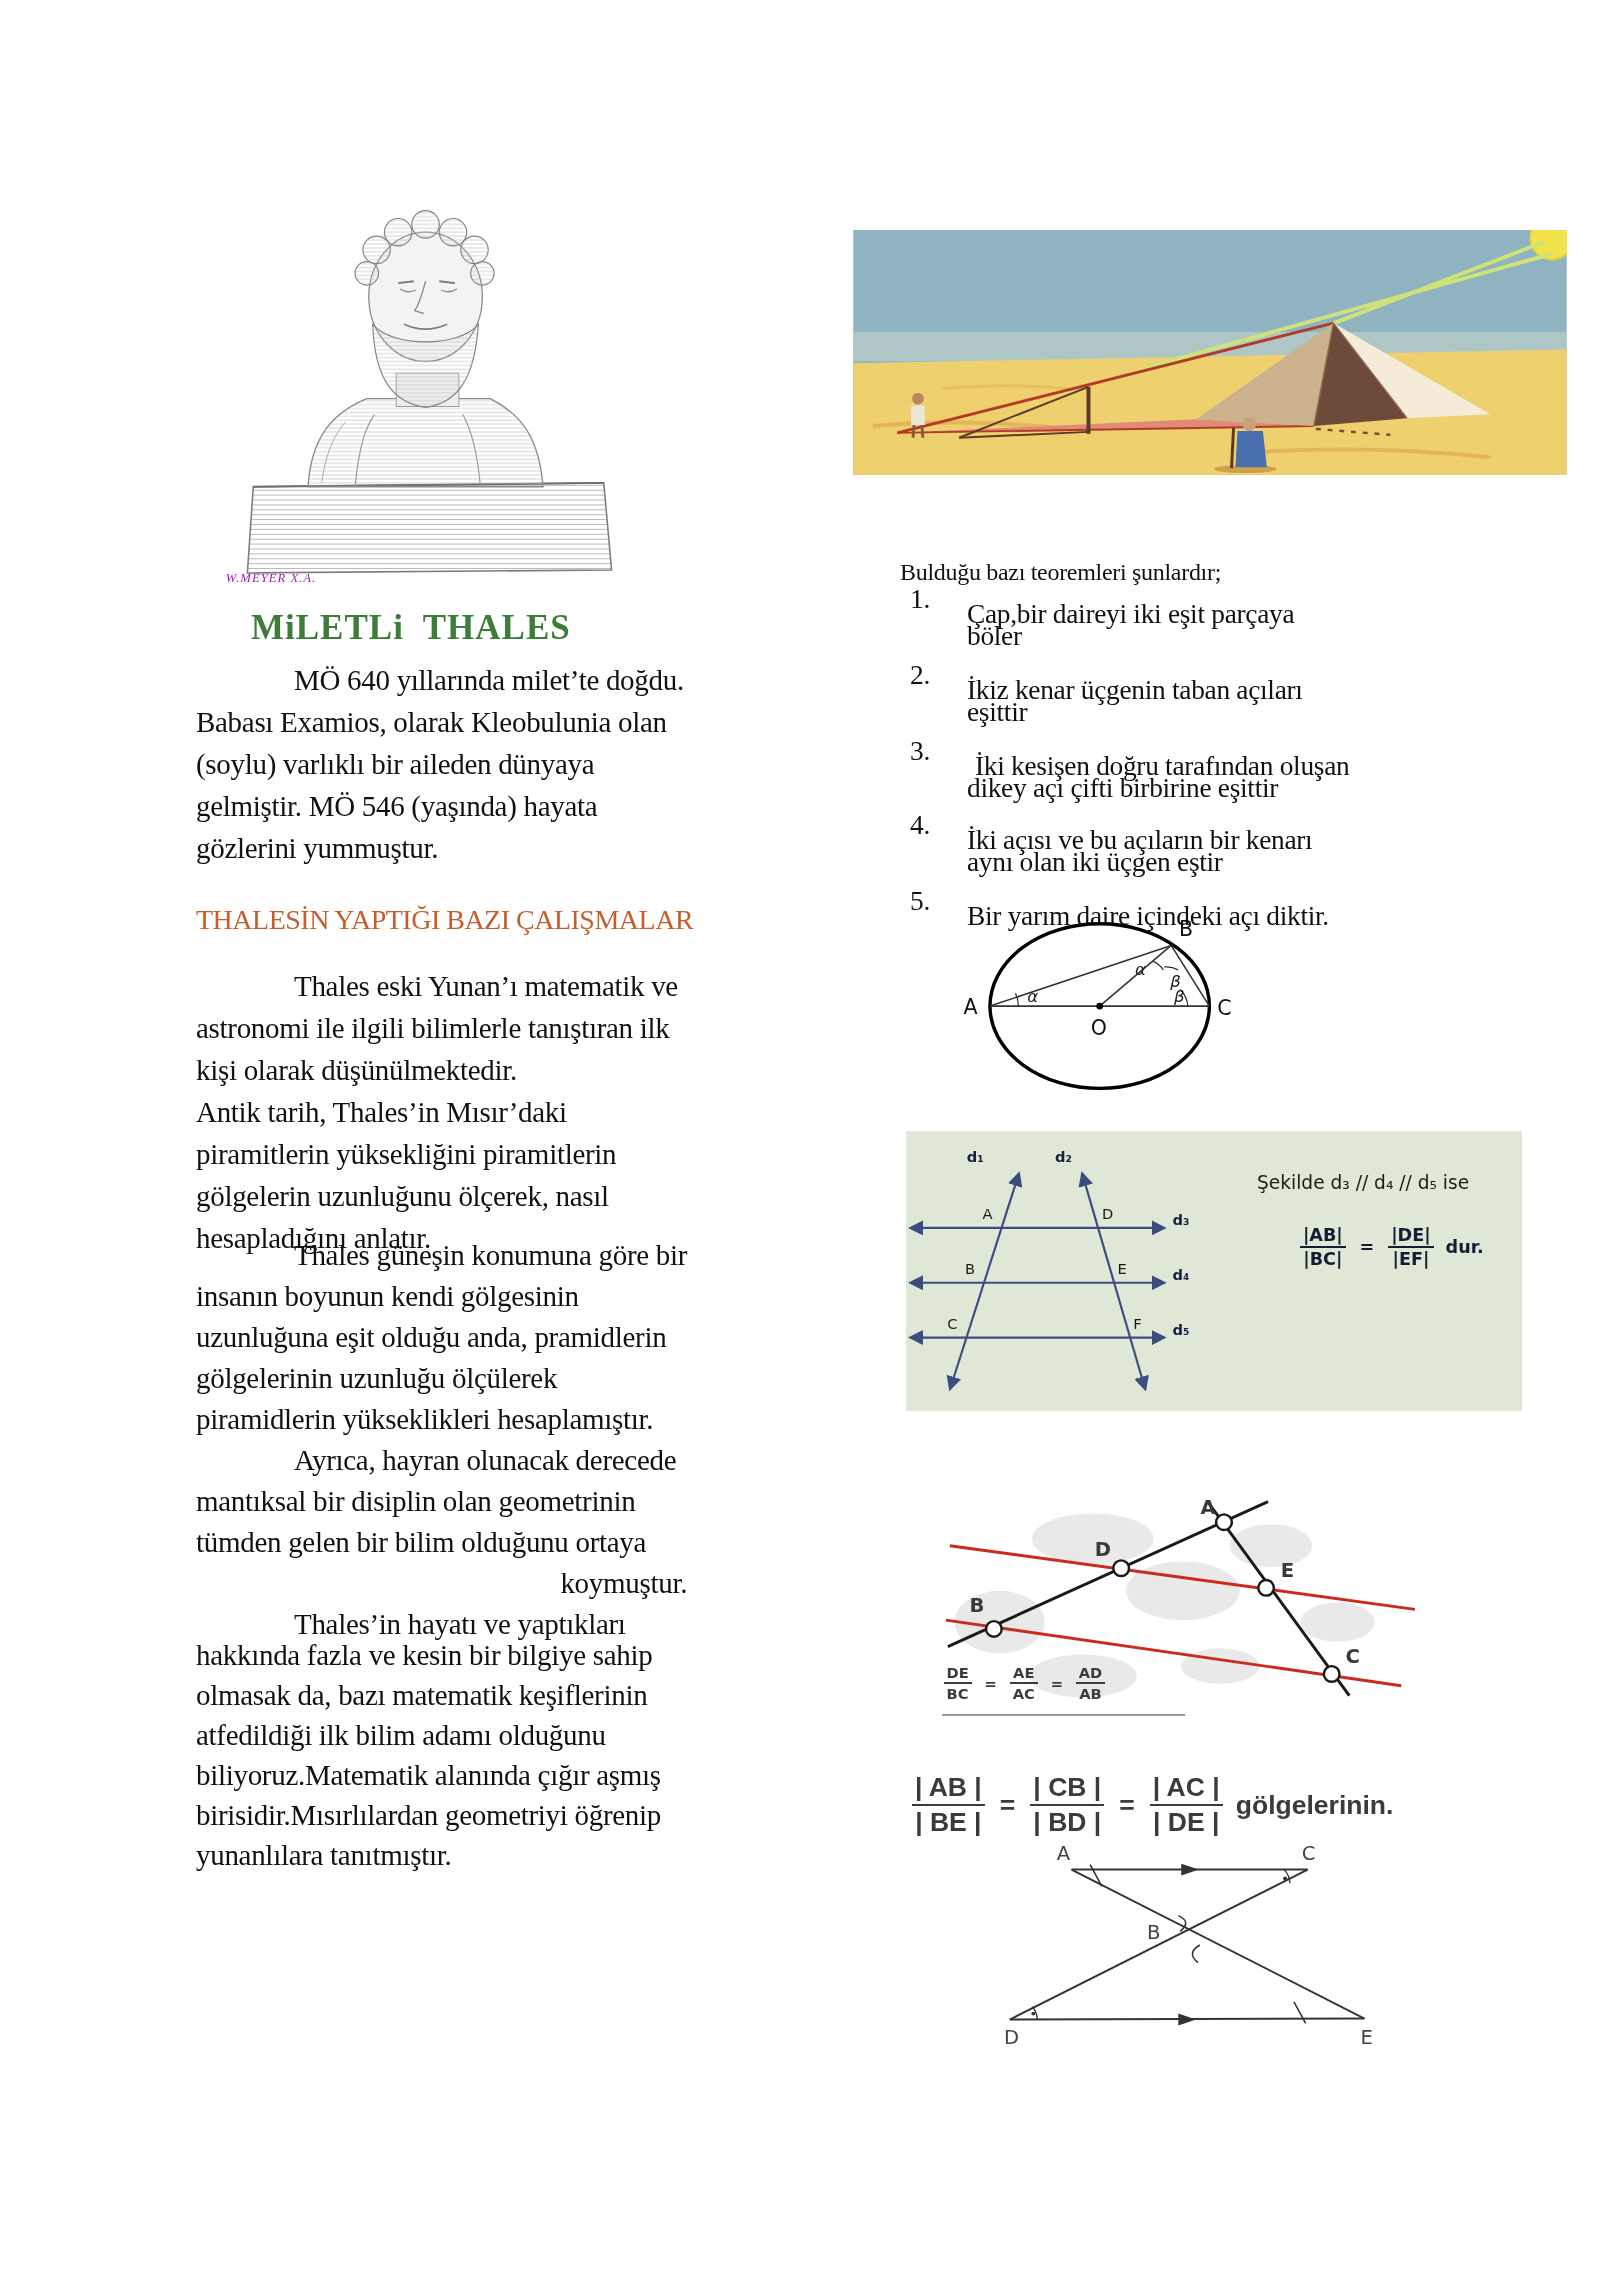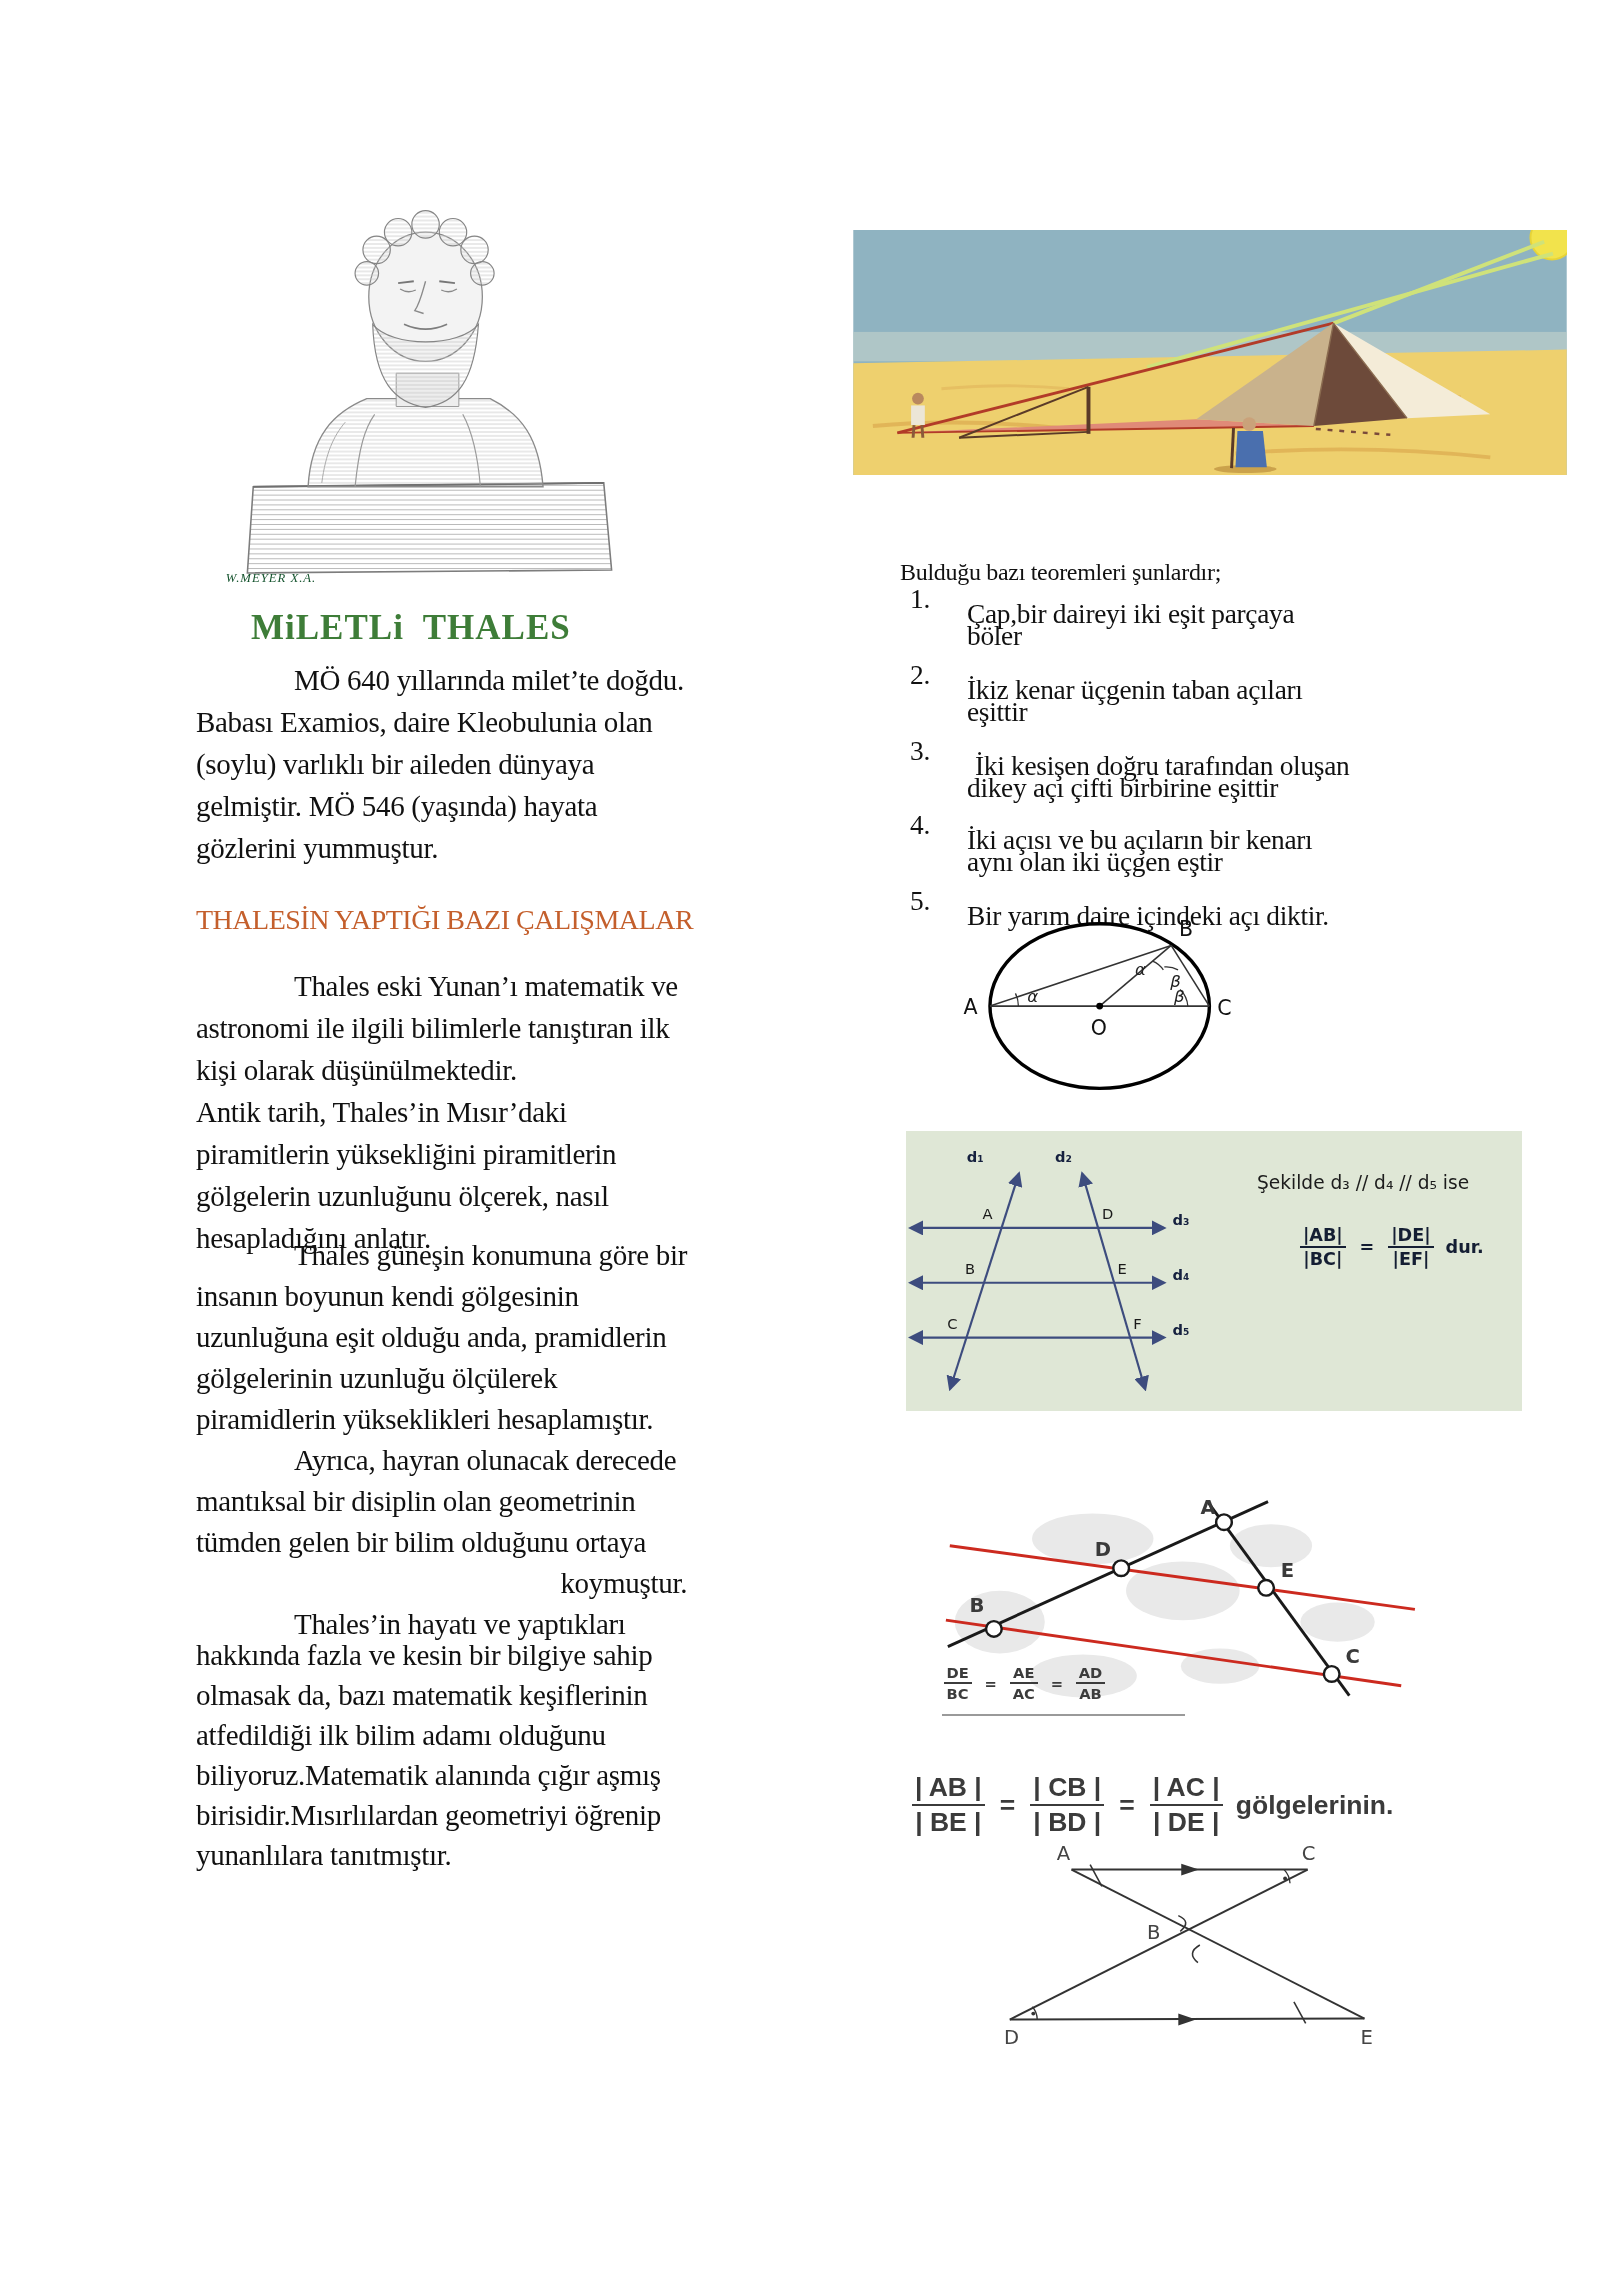--- a/index.html
+++ b/index.html
@@ -4,21 +4,21 @@
 <style>
   html,body{margin:0;padding:0;background:#ffffff;}
   .page{position:relative;width:1621px;height:2293px;background:#ffffff;overflow:hidden;
         font-family:"Liberation Serif",serif;color:#111;}
   .abs{position:absolute;}
   
   .ln{white-space:nowrap;font-size:29px;line-height:42px;height:42px;letter-spacing:-0.3px;}
   .ln.indent{padding-left:98px;}
   .title-green{font-size:35px;font-weight:bold;color:#3e7d38;white-space:pre;letter-spacing:1px;}
   .heading-orange{font-size:28px;color:#c45f2c;white-space:nowrap;letter-spacing:-0.5px;}
-  .sig{font-style:italic;font-size:12.7px;color:#14532d;letter-spacing:1px;}
+  .sig{font-style:italic;font-size:12.7px;color:#a21caf;letter-spacing:1px;}
   
   .theorems-heading{font-size:24px;font-weight:normal;white-space:nowrap;letter-spacing:-0.3px;margin-top:42px;}
   .titem{position:absolute;font-size:27.4px;line-height:37px;letter-spacing:-0.3px;}
   .titem .num{position:absolute;left:0;top:0;}
   .titem .tl{position:absolute;left:57px;top:15px;white-space:nowrap;}
   .titem .tl2{position:absolute;left:57px;top:37px;white-space:nowrap;}
   
   .gpanel{background:#dfe7d6;}
   .gp-caption{position:absolute;left:351px;top:41px;font-family:"DejaVu Sans",sans-serif;
               font-size:18.6px;color:#1c1c1c;white-space:nowrap;}
@@ -86,21 +86,21 @@
       <path d="M228,113 q8,4 16,-1" fill="none" stroke="#8a8a8a" stroke-width="1.4"></path>
       <path d="M212,104 C208,118 206,127 201,134 L210,137" fill="none" stroke="#8a8a8a" stroke-width="1.4"></path>
     </svg>
     <div class="abs sig" style="left:7.8px;top:392px;">W.MEYER X.A.</div>
   </div>
 
   <div class="abs title-green" style="left:251px;top:608px;">MiLETLi  THALES</div>
 
   <div class="abs" style="left:196px;top:659px;">
     <div class="ln indent">MÖ 640 yıllarında milet’te doğdu.</div>
-    <div class="ln">Babası Examios, daire Kleobulunia olan</div>
+    <div class="ln">Babası Examios, olarak Kleobulunia olan</div>
     <div class="ln">(soylu) varlıklı bir aileden dünyaya</div>
     <div class="ln">gelmiştir. MÖ 546 (yaşında) hayata</div>
     <div class="ln">gözlerini yummuştur.</div>
   </div>
 
   <div class="abs heading-orange" style="left:196px;top:904px;">THALESİN YAPTIĞI BAZI ÇALIŞMALAR</div>
 
   <div class="abs" style="left:196px;top:965px;">
     <div class="ln indent">Thales eski Yunan’ı matematik ve</div>
     <div class="ln">astronomi ile ilgili bilimlerle tanıştıran ilk</div>

